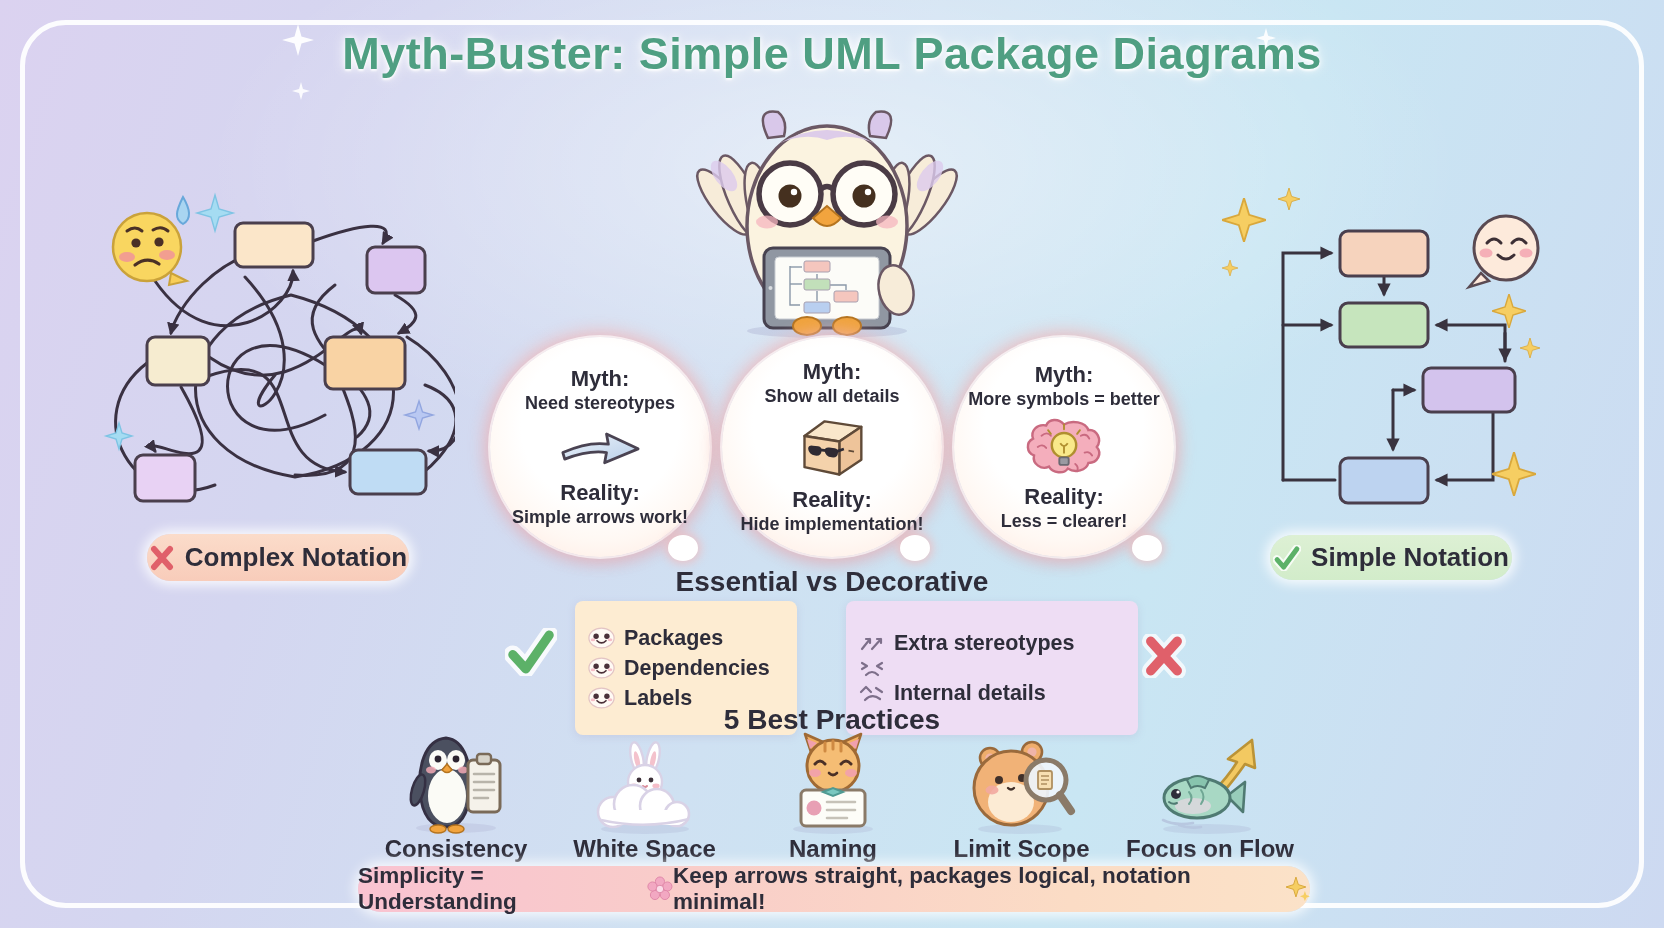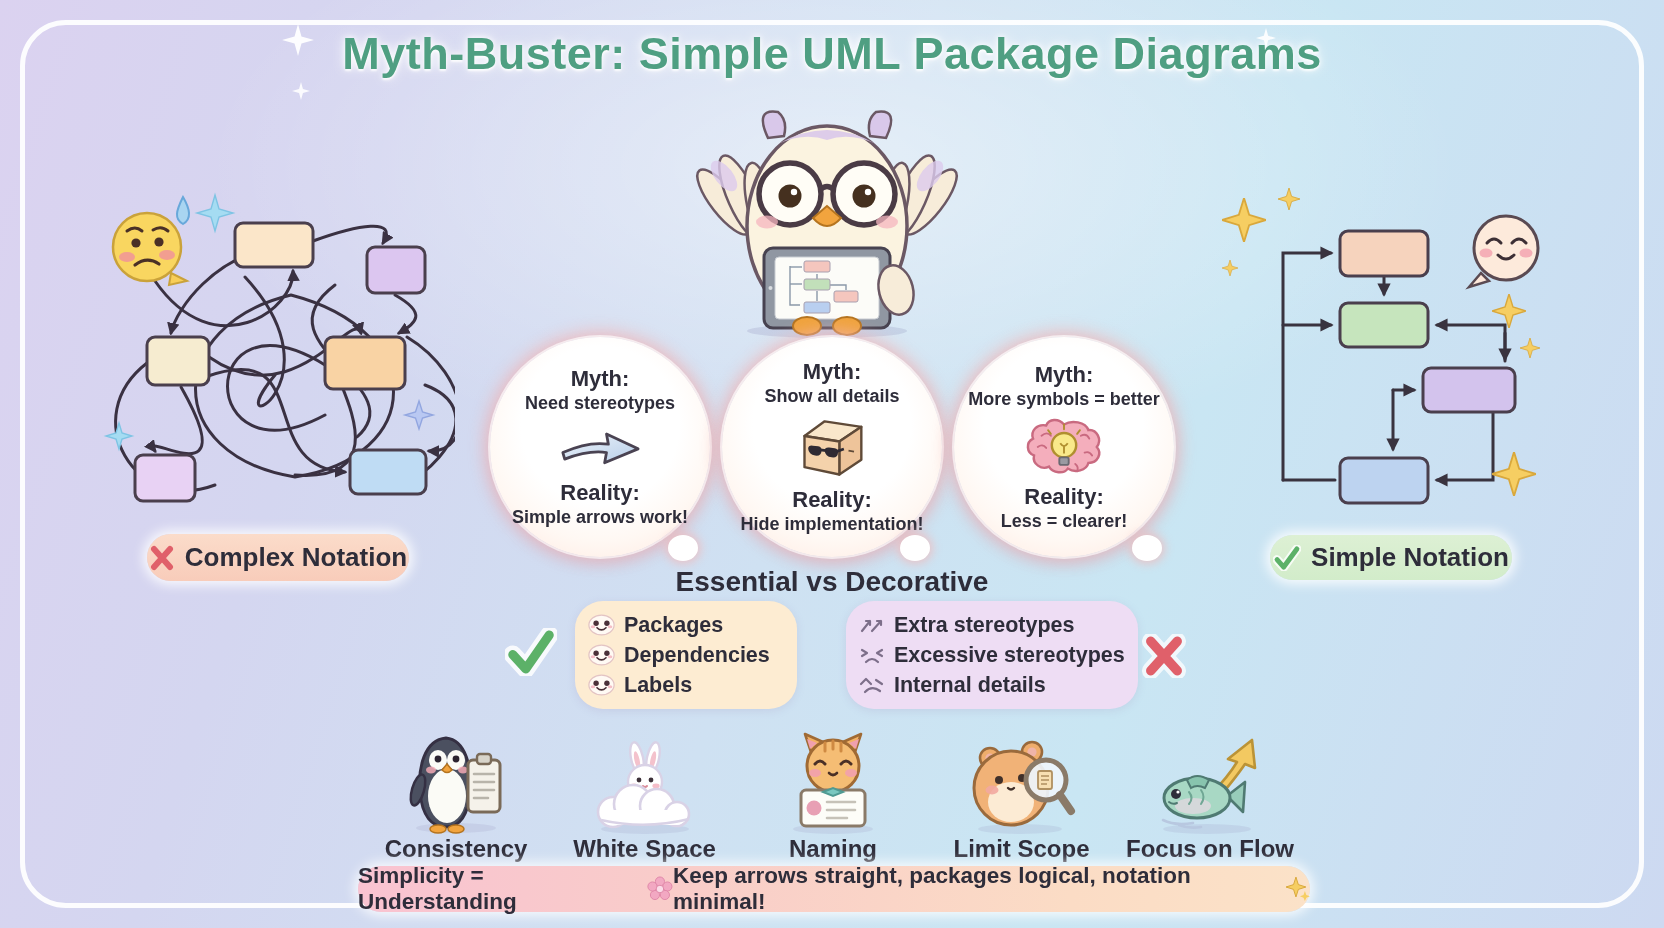--- a/index.html
+++ b/index.html
@@ -25,21 +25,21 @@
   .bubble .h{font-size:22px;font-weight:bold;line-height:26px;}
   .bubble .t{font-size:18px;font-weight:bold;line-height:22px;max-width:196px;}
   .bubble .icon{margin:7px 0;}
   
   .pill{display:flex;align-items:center;justify-content:center;gap:10px;border-radius:26px;
     font-weight:bold;font-size:26px;box-shadow:0 0 12px 4px rgba(255,255,255,.85);margin-top:10px;}
   .pill-complex{background:linear-gradient(180deg,#fbdcca,#f8ccba);}
   .pill-simple{background:linear-gradient(180deg,#ddf0d4,#d2ecca);}
   
   .cmp-heading{top:566px;font-size:28px;font-weight:bold;}
-  .cmp-box{border-radius:28px;padding:10px 13px;display:flex;flex-direction:column;justify-content:center;
+  .cmp-box{border-radius:8px;padding:23px 13px;display:flex;flex-direction:column;justify-content:center;
     box-shadow:0 2px 8px rgba(150,130,180,.18);}
   .cmp-box .row{display:flex;align-items:center;gap:9px;font-size:21.5px;font-weight:bold;line-height:30px;}
   .box-essential{background:#fdecd2;}
   .box-decorative{background:#eeddf4;}
   
   .bp-heading{top:704px;font-size:28px;font-weight:bold;}
   .bp-row{left:366px;top:730px;width:934px;display:flex;justify-content:space-between;}
   .bp-item{width:180px;display:flex;flex-direction:column;align-items:center;}
   .bp-item .label{font-size:24px;font-weight:bold;margin-top:1px;}
   
@@ -357,39 +357,39 @@
       <span>Extra stereotypes</span>
     </div>
     <div class="row">
       <svg width="26" height="20" viewBox="0 0 26 20">
           <g stroke="#7d6f8a" stroke-width="2.2" fill="none" stroke-linecap="round" stroke-linejoin="round">
             <path d="M3 5 L8 8 L3 11"></path>
             <path d="M23 5 L18 8 L23 11"></path>
             <path d="M7 17 Q13 11 19 17"></path>
           </g>
         </svg>
-      <span>Excessive stereotypes</span>
     </div>
     <div class="row">
       <svg width="26" height="20" viewBox="0 0 26 20">
           <g stroke="#7d6f8a" stroke-width="2.2" fill="none" stroke-linecap="round" stroke-linejoin="round">
             <path d="M2 9 L7 4 L12 9"></path>
             <path d="M6 17 Q13 10 21 16"></path>
             <path d="M17 5 L23 9"></path>
           </g>
         </svg>
       <span>Internal details</span>
     </div>
   </div>
 
   <svg class="star" style="left:1142px;top:634px" width="44" height="44" viewBox="0 0 30 30">
     <path d="M6 5 L24 25 M24 5 L6 25" stroke="#ffffff" stroke-width="12" stroke-linecap="round" opacity=".75"></path>
     <path d="M6 5 L24 25 M24 5 L6 25" stroke="#e0606a" stroke-width="6.5" stroke-linecap="round"></path>
   </svg>
 
+  <div class="abs center-text bp-heading">5 Best Practices</div>
 
   <div class="abs bp-row">
 
     <div class="bp-item">
       <svg width="104" height="104" viewBox="0 0 104 104">
         <ellipse cx="52" cy="98" rx="40" ry="5" fill="#9a9ac2" opacity=".2"></ellipse>
         <path d="M42,8 C20,10 14,38 16,62 C18,86 28,97 42,97 C56,97 64,86 66,62 C68,38 62,10 42,8 Z" fill="#4b5060" stroke="#353043" stroke-width="3"></path>
         <ellipse cx="43" cy="66" rx="19" ry="27" fill="#fbfbf6"></ellipse>
         <ellipse cx="34" cy="30" rx="9" ry="10" fill="#fbfbf6"></ellipse>
           <ellipse cx="52" cy="30" rx="9" ry="10" fill="#fbfbf6"></ellipse>

